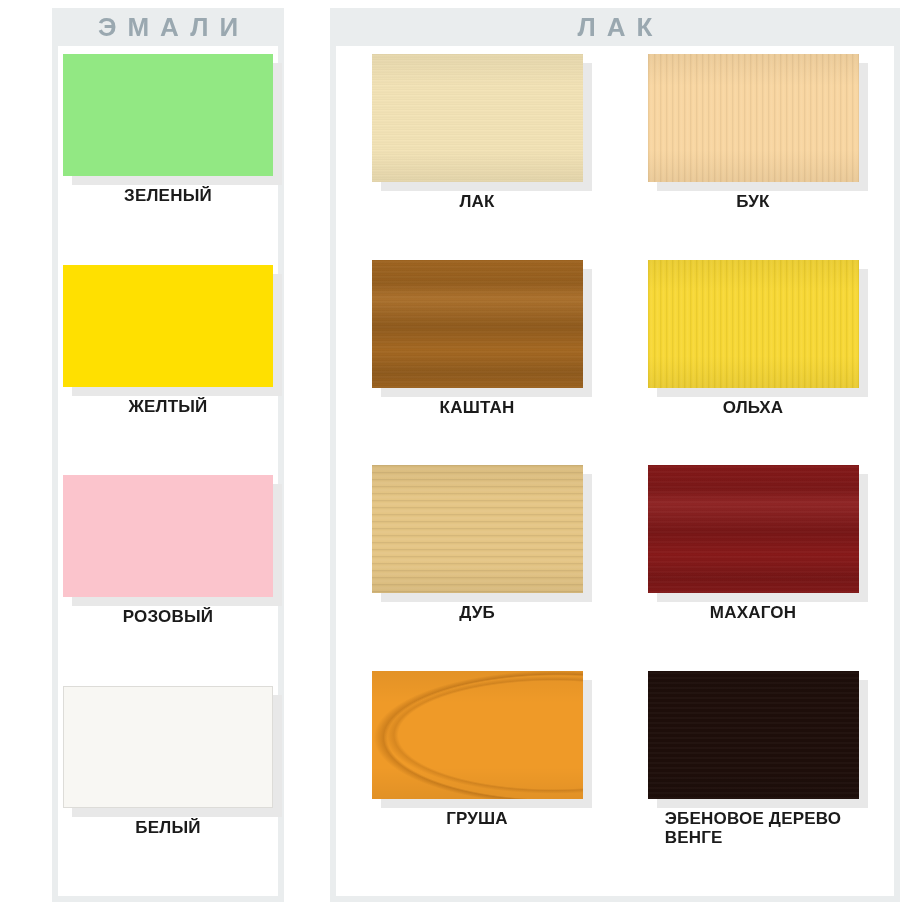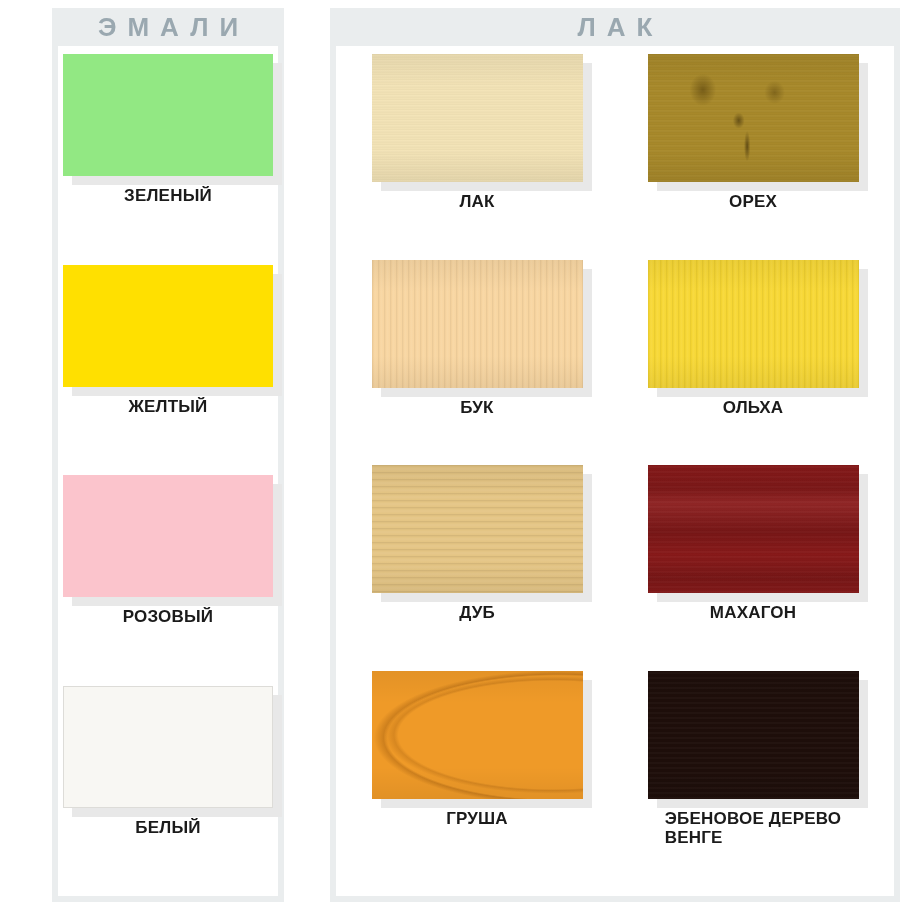--- a/index.html
+++ b/index.html
@@ -224,36 +224,36 @@
             <div class="swatch-wrap">
               <div class="swatch" style="background: rgb(243, 227, 182);">
                 <div class="tex grain-h"></div>
                 <div class="tex vignette"></div>
               </div>
             </div>
             <div class="label">ЛАК</div>
           </div>
           <div class="cell">
             <div class="swatch-wrap">
-              <div class="swatch" style="background: rgb(168, 137, 42);">
-                <div class="tex grain-h"></div>
-                <div class="tex knots"></div>
-                <div class="tex vignette"></div>
-              </div>
-            </div>
-            <div class="label">ОРЕХ</div>
-          </div>
-          <div class="cell">
-            <div class="swatch-wrap">
               <div class="swatch" style="background: rgb(248, 213, 160);">
                 <div class="tex grain-v"></div>
                 <div class="tex vignette"></div>
               </div>
             </div>
             <div class="label">БУК</div>
+          </div>
+          <div class="cell">
+            <div class="swatch-wrap">
+              <div class="swatch" style="background: rgb(168, 106, 34);">
+                <div class="tex grain-h"></div>
+                <div class="tex bands-h"></div>
+                <div class="tex vignette"></div>
+              </div>
+            </div>
+            <div class="label">КАШТАН</div>
           </div>
           <div class="cell">
             <div class="swatch-wrap">
               <div class="swatch" style="background: rgb(247, 215, 51);">
                 <div class="tex grain-v"></div>
                 <div class="tex vignette"></div>
               </div>
             </div>
             <div class="label">ОЛЬХА</div>
           </div>

